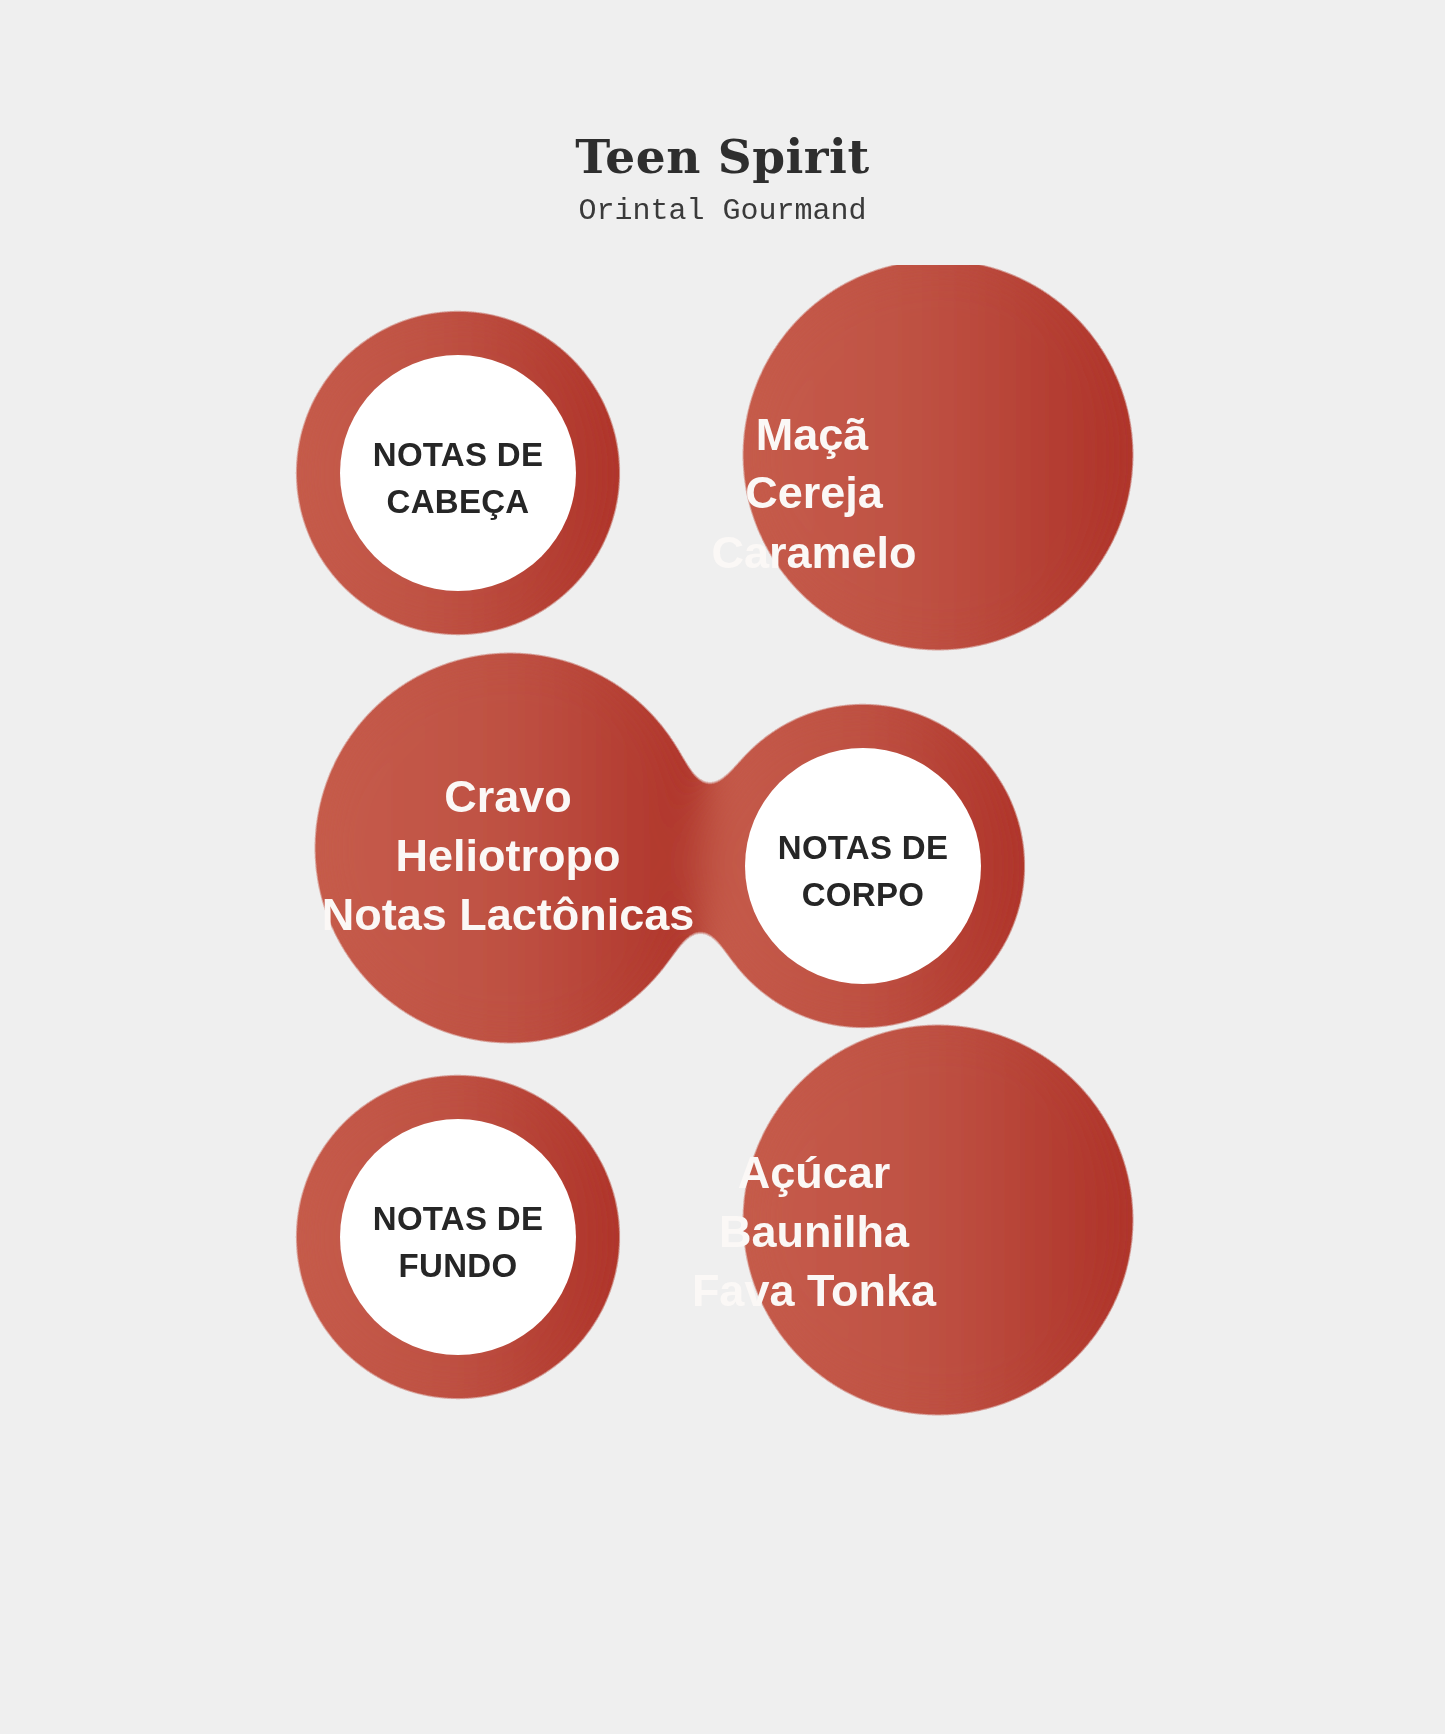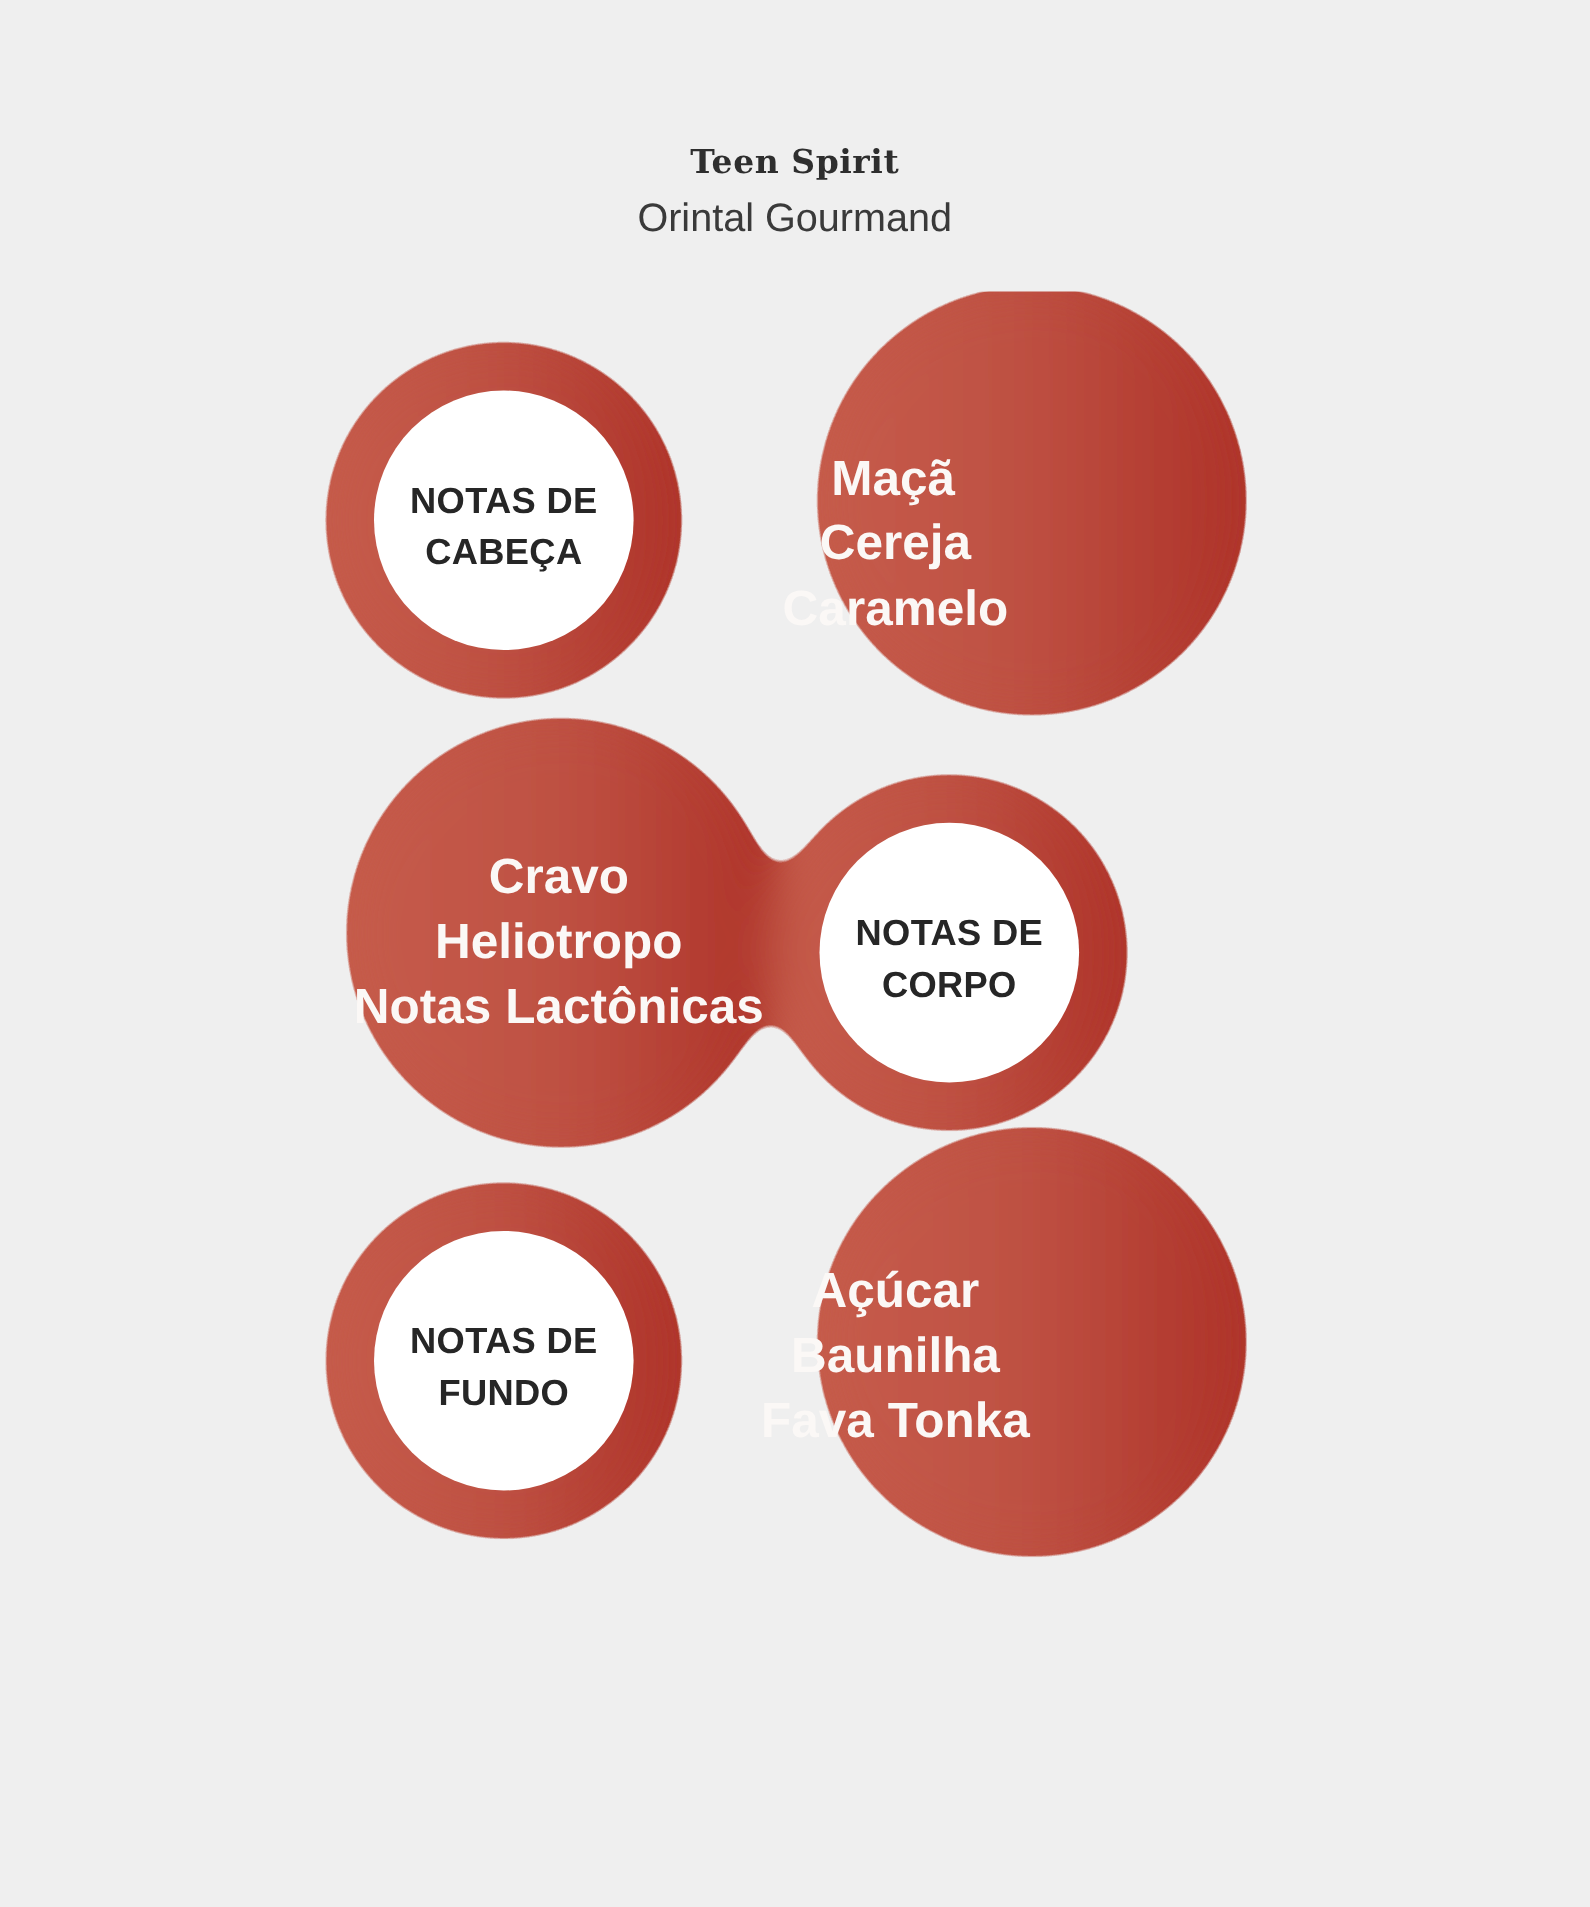--- a/index.html
+++ b/index.html
@@ -22,31 +22,31 @@
   .header {
     position: absolute;
     top: 0;
     left: 0;
     width: 1445px;
     text-align: center;
   }
   .title {
     font-family: "DejaVu Serif", "Liberation Serif", serif;
     font-weight: bold;
-    font-size: 30px;
+    font-size: 47px;
     color: #2E2E2E;
     letter-spacing: 0.5px;
     margin: 0;
     padding-top: 132px;
     line-height: 1.05;
   }
   .subtitle {
-    font-family: Liberation Sans, sans-serif;
+    font-family: Liberation Mono, monospace;
     font-weight: normal;
-    font-size: 36px;
+    font-size: 30px;
     color: #3A3A3A;
     margin: 0;
     padding-top: 14px;
     line-height: 1.1;
   }
   .diagram {
     position: absolute;
     top: 265px;
     left: 0;
     width: 1211px;

